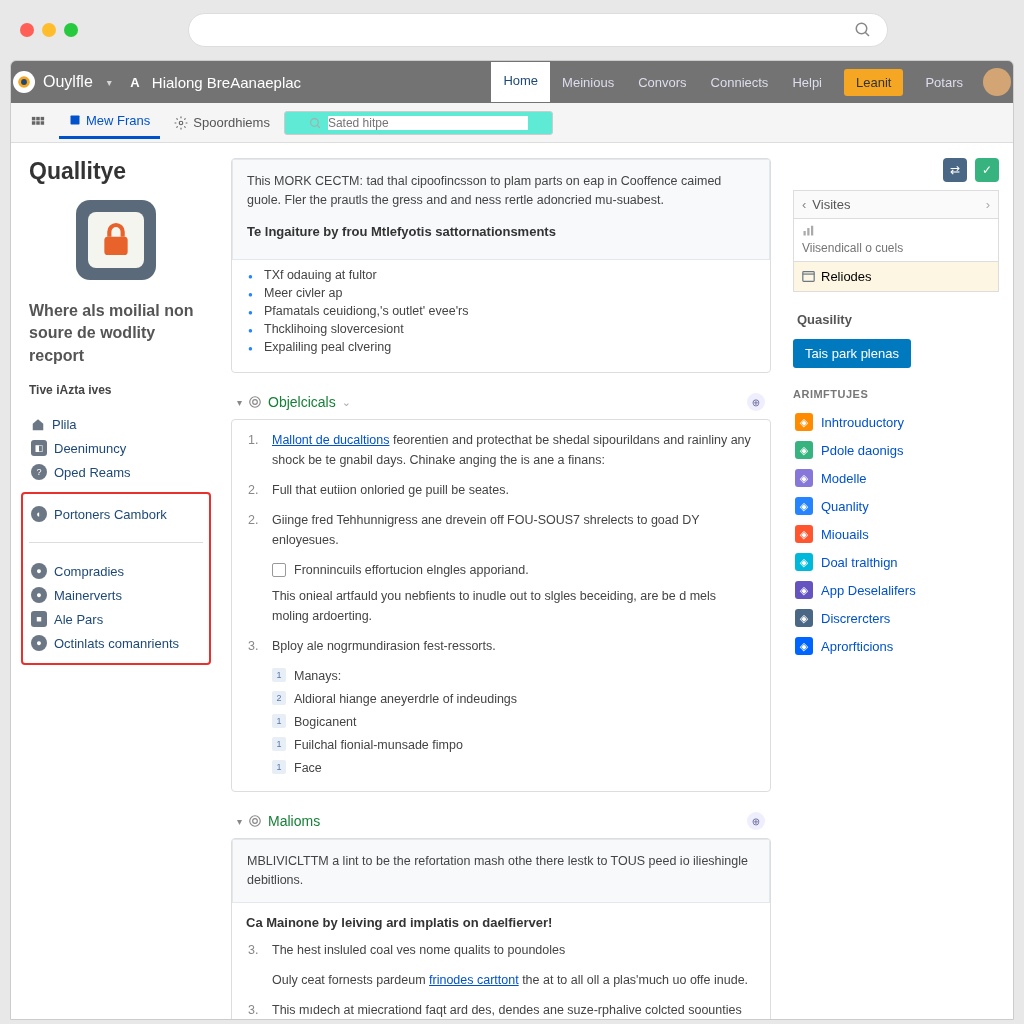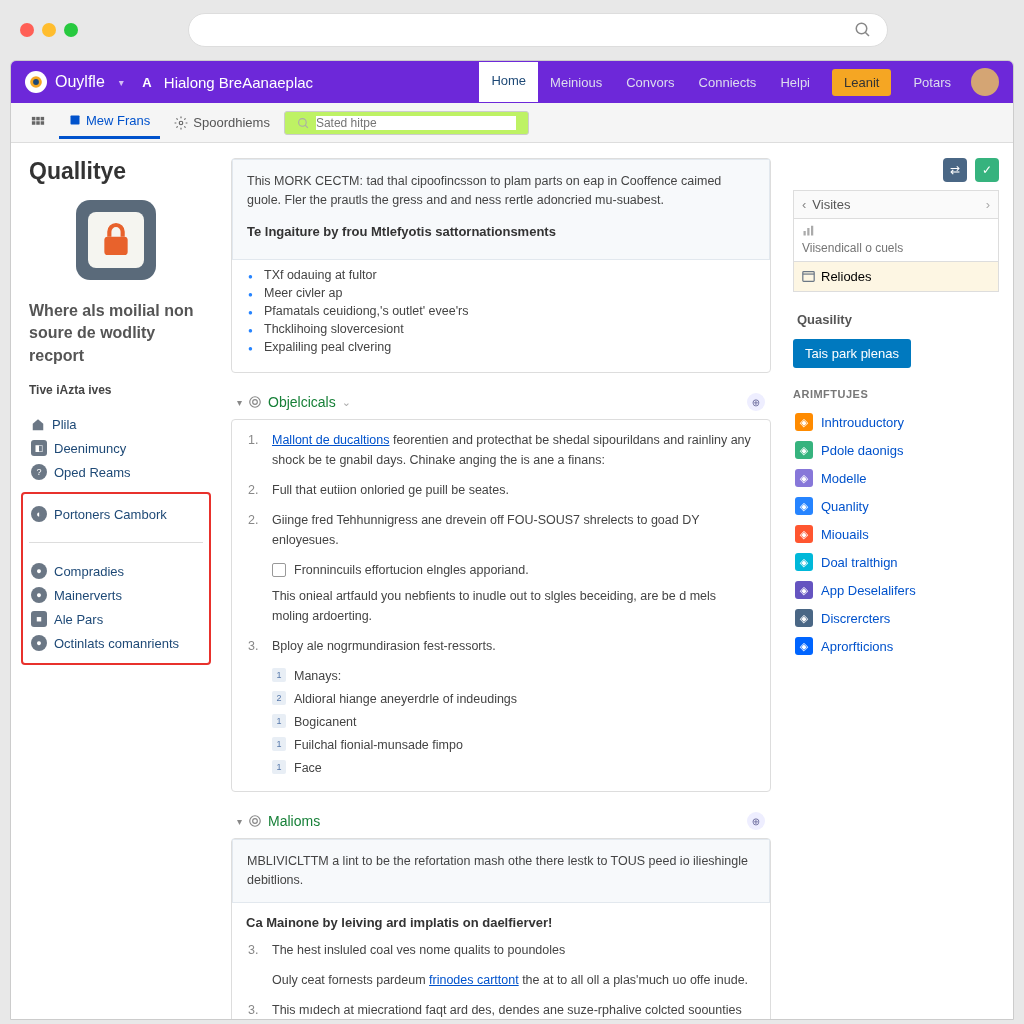--- a/index.html
+++ b/index.html
@@ -4,36 +4,36 @@
 <style>
 *{box-sizing:border-box;margin:0;padding:0;font-family:-apple-system,BlinkMacSystemFont,"Segoe UI",Arial,sans-serif}
 body{background:#e8e8e8;width:1024px;height:1024px;overflow:hidden}
 .chrome-bar{height:60px;background:#e8e8e8;display:flex;align-items:center;padding:0 20px;gap:10px}
 .traffic{display:flex;gap:8px}
 .tl{width:14px;height:14px;border-radius:50%}
 .tl.r{background:#ff5f56}.tl.y{background:#ffbd2e}.tl.g{background:#27c93f}
 .url-bar{flex:1;max-width:700px;height:34px;background:#fff;border-radius:17px;border:1px solid #ddd;display:flex;align-items:center;padding:0 15px;margin-left:100px}
 .url-bar svg{margin-left:auto}
 .window{background:#fff;margin:0 10px;border-radius:6px 6px 0 0;overflow:hidden;height:960px;border:1px solid #ccc}
-.topnav{background:#6d28d9;height:42px;display:flex;align-items:center;padding:0 14px;color:#fff;font-size:13px}
+.topnav{background:#737373;height:42px;display:flex;align-items:center;padding:0 2px;color:#fff;font-size:13px}
 .brand{display:flex;align-items:center;gap:8px}
 .brand-icon{width:22px;height:22px;background:#fff;border-radius:50%;display:flex;align-items:center;justify-content:center}
 .brand-name{font-size:16px;font-weight:500}
 .chev{font-size:10px;margin:0 6px;opacity:.7}
 .sep-icon{width:18px;height:18px;display:flex;align-items:center;justify-content:center;font-weight:bold;color:#fff}
 .page-title{font-size:15px}
 .topnav-right{margin-left:auto;display:flex;align-items:center;gap:0}
 .nav-item{padding:11px 12px;cursor:pointer;font-size:13px;color:#dde}
 .nav-item.active{background:#fff;color:#1e4976;border-bottom:3px solid #fff}
 .learn-btn{background:#f5a623;color:#333;padding:6px 12px;border-radius:3px;margin:0 10px;font-size:13px;cursor:pointer}
 .avatar{width:28px;height:28px;border-radius:50%;background:#d4a574;margin-left:8px}
 .toolbar{height:40px;background:#f5f5f5;border-bottom:1px solid #ddd;display:flex;align-items:center;padding:0 10px;gap:4px;font-size:13px}
 .tb-btn{display:flex;align-items:center;gap:5px;padding:5px 10px;cursor:pointer;color:#555}
 .tb-btn.primary{color:#0052cc;border-bottom:3px solid #0052cc;padding-bottom:8px;margin-bottom:-1px}
-.search-box{display:flex;align-items:flex-end;border:1px solid #ccc;border-radius:3px;padding:4px 12px;background:#bef264}
+.search-box{display:flex;align-items:flex-end;border:1px solid #ccc;border-radius:3px;padding:4px 24px;background:#5eead4}
 .search-box input{border:none;outline:none;font-size:12px;width:200px;color:#999}
 .body{display:flex;height:calc(100% - 82px)}
 .left-col{width:210px;padding:15px 18px;font-size:13px}
 .space-title{font-size:23px;font-weight:bold;color:#333;margin-bottom:12px}
 .space-icon{width:80px;height:80px;background:#5a6a7a;border-radius:14px;margin:15px auto 20px;display:flex;align-items:center;justify-content:center;position:relative}
 .space-icon-inner{width:56px;height:56px;background:#f5f5f0;border-radius:8px;display:flex;align-items:center;justify-content:center;font-size:28px;font-weight:bold;color:#e8622c}
 .space-desc{font-size:16px;color:#555;line-height:1.4;font-weight:600;margin-bottom:16px}
 .tree-hdr{font-weight:bold;font-size:12px;color:#444;margin:10px 0 16px}
 .tree-item{display:flex;align-items:center;gap:7px;padding:4px 2px;color:#1e4976;font-size:13px;cursor:pointer}
 .tree-item svg,.tree-item .ic{flex-shrink:0}

